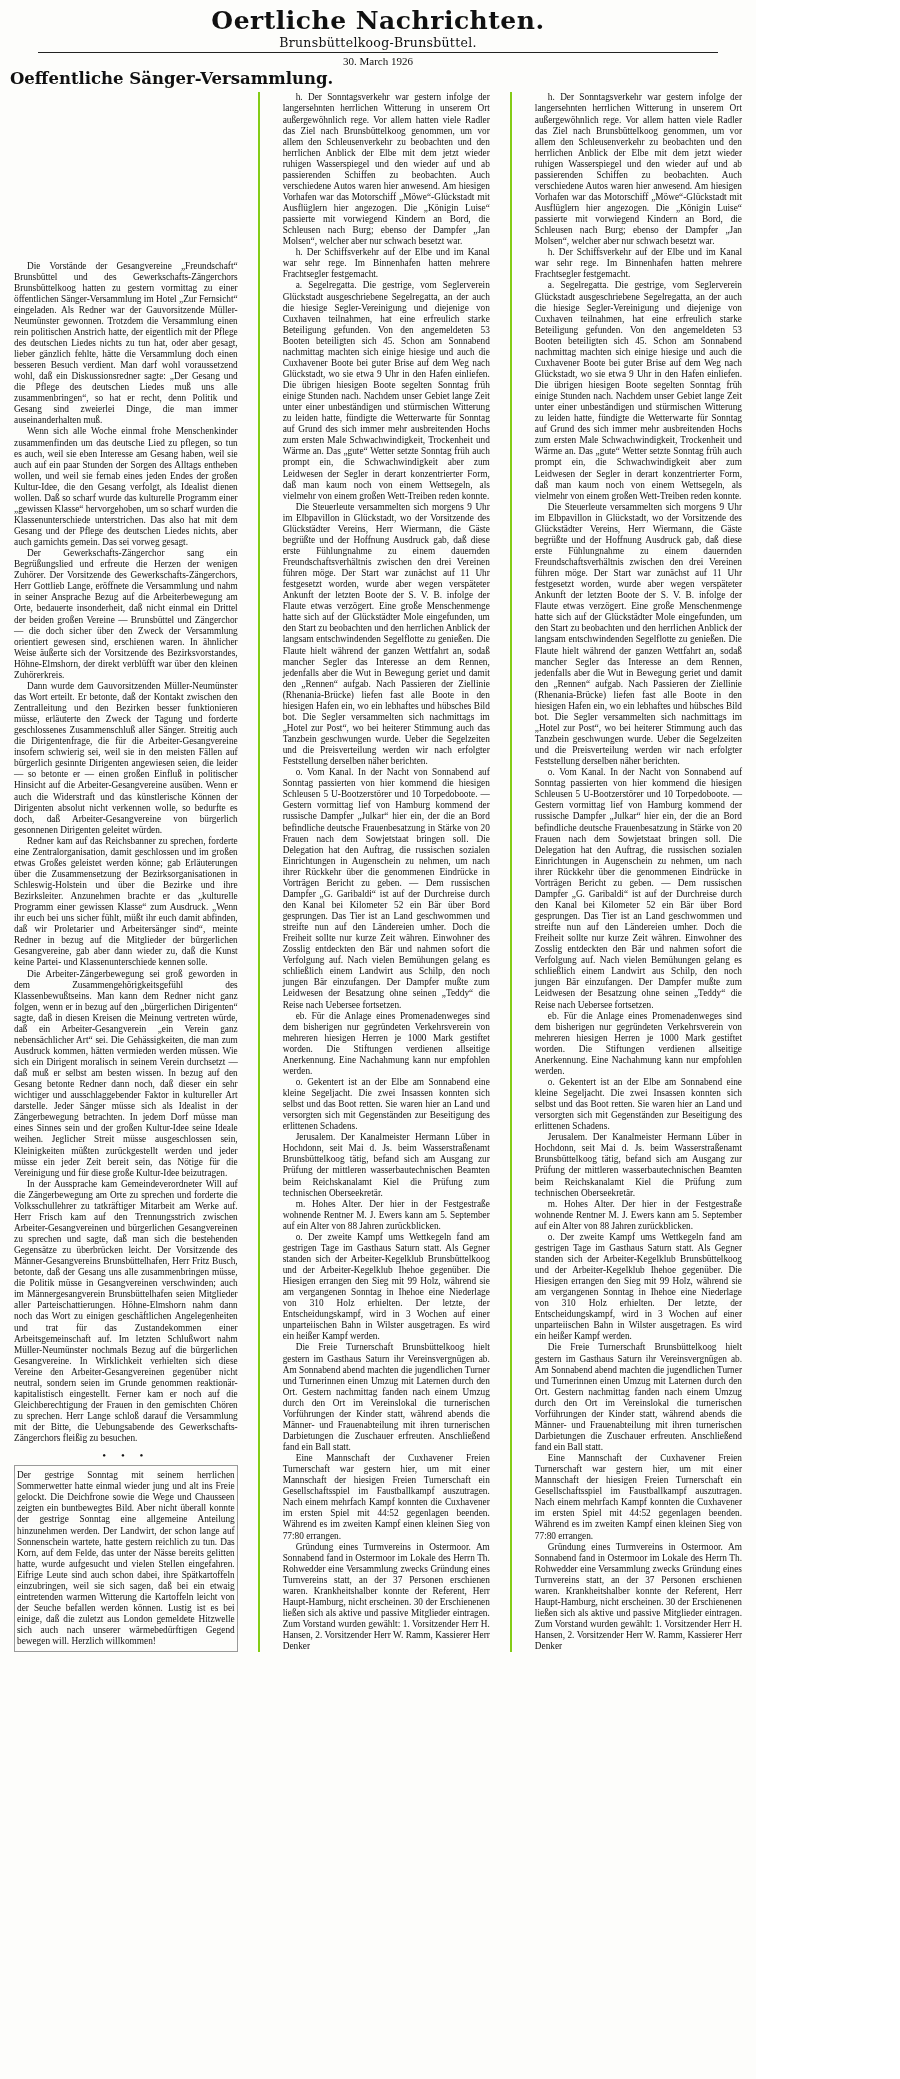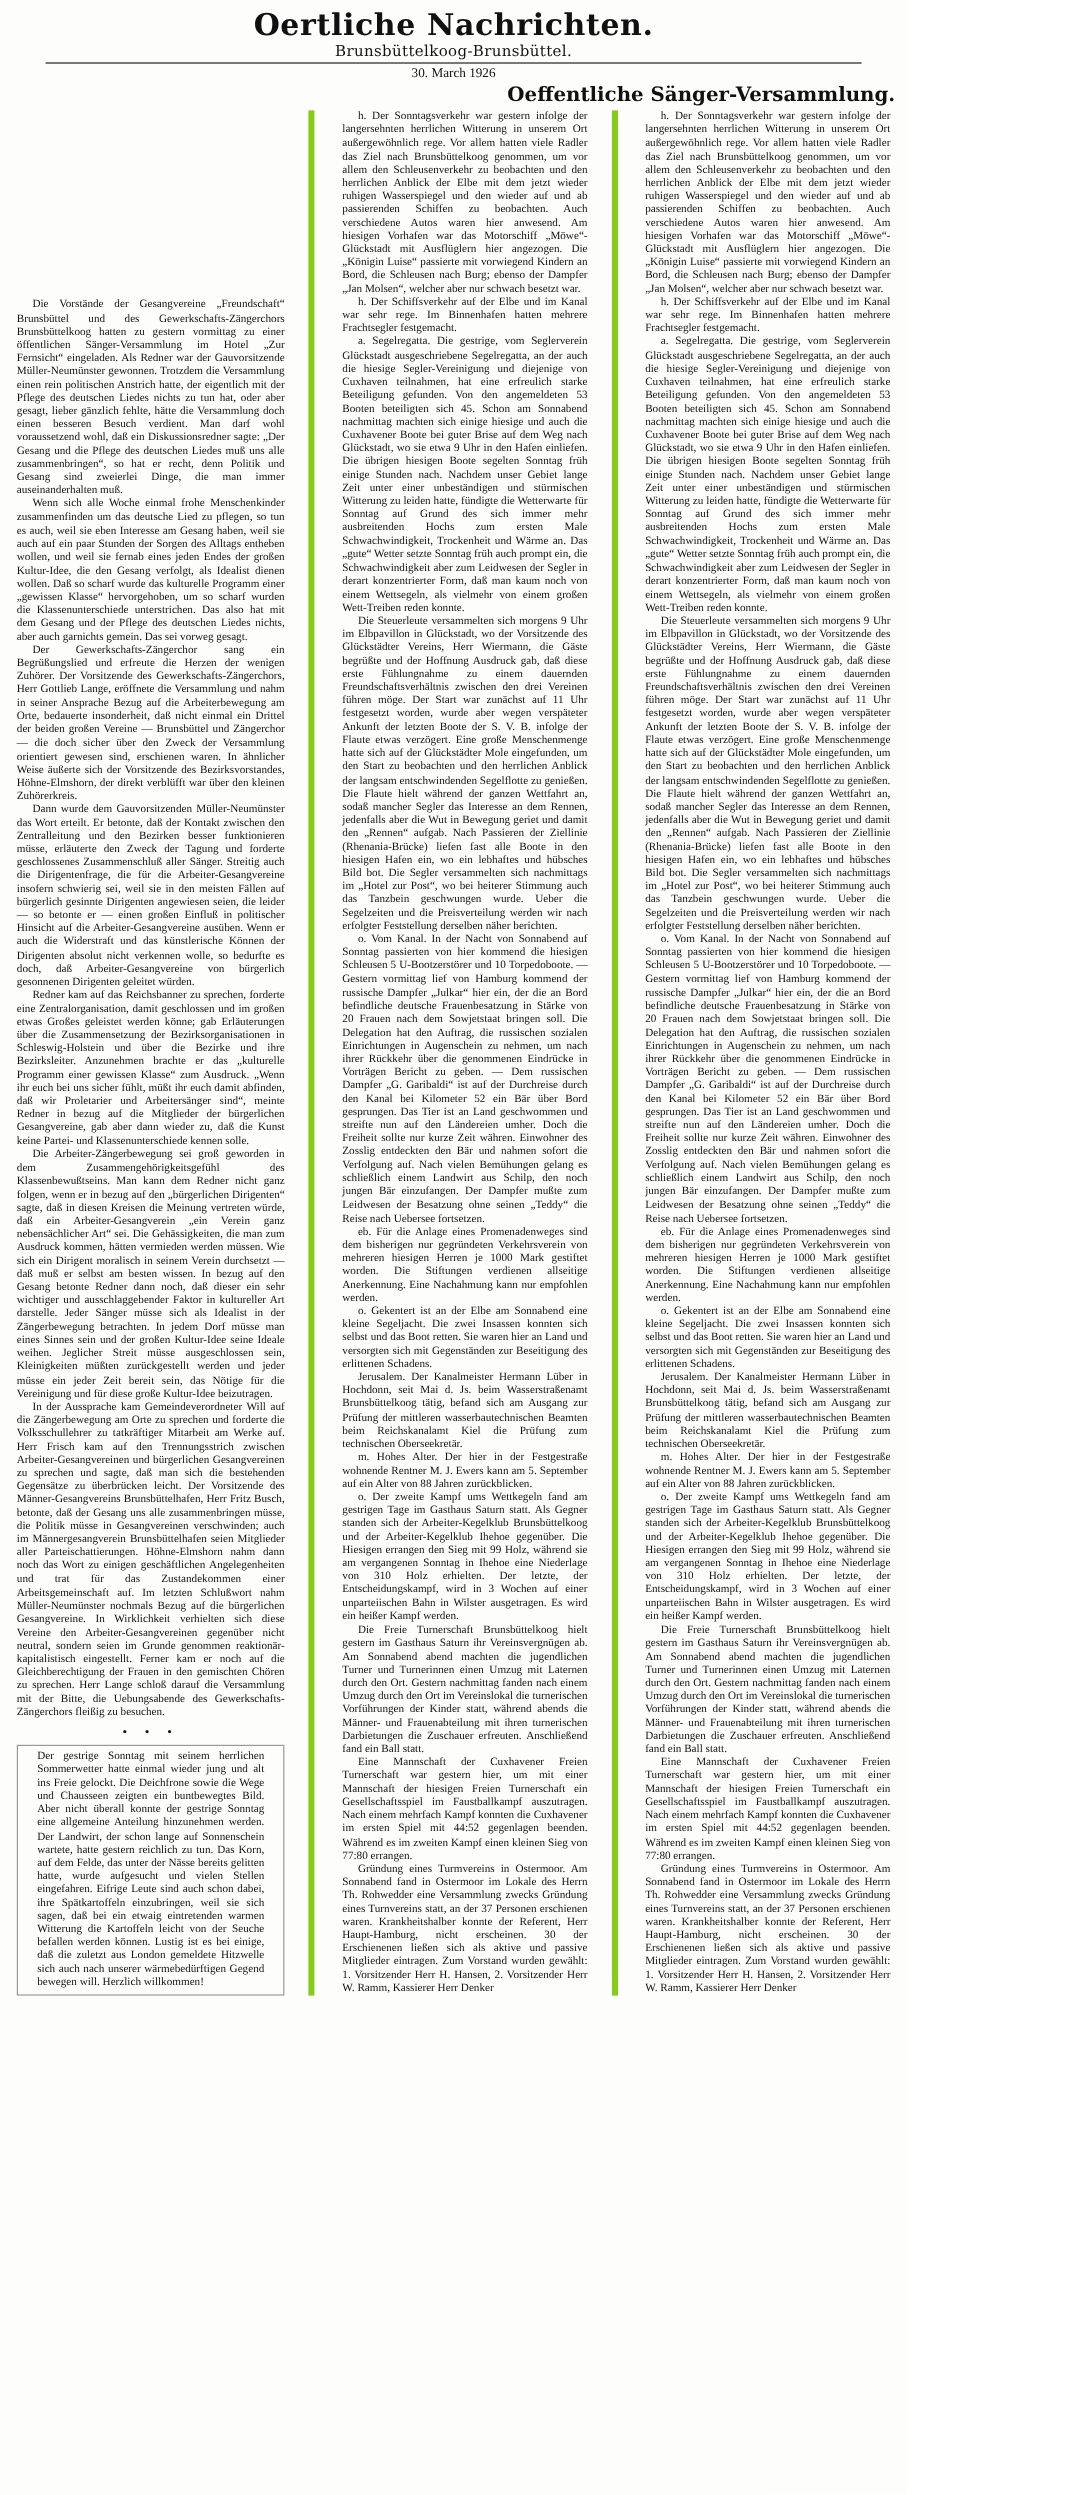--- a/index.html
+++ b/index.html
@@ -45,37 +45,37 @@
   }
   .masthead .paper-date {
     font-size: 11px;
     margin-top: 1px;
     margin-bottom: 2px;
   }
   .headline {
     font-family: "DejaVu Serif", serif;
     font-weight: bold;
     font-size: 16.5px;
-    text-align: right;
+    text-align: left;
     line-height: 1.1;
     margin: 3px 0 4px 0;
   }
   .columns {
     display: flex;
     gap: 16px;
     align-items: flex-end;
     font-family: Liberation Serif, serif;
   }
   .col {
     width: 292px;
     padding: 0 4px;
     box-sizing: border-box;
   }
   .col + .col {
-    border-left: 5px solid #84cc16;
+    border-left: 2px solid #84cc16;
     padding-left: 23px;
   }
   .col p {
     margin: 0;
     font-size: 9.3px;
     line-height: 1.19;
     text-align: justify;
     text-justify: inter-word;
     hyphens: auto;
     text-indent: 1.4em;
@@ -84,21 +84,21 @@
     text-indent: 0;
   }
   .sep {
     text-align: center;
     font-size: 11px;
     letter-spacing: 6px;
     margin: 5px 0 4px 0;
   }
   .boxed {
     border: 1px solid #999;
-    padding: 4px 16px;
+    padding: 4px 2px;
     margin-top: 2px;
   }
 </style>
 </head>
 <body>
 
 <div class="page">
 
   <div class="masthead">
     <div class="paper-title">Oertliche Nachrichten.</div>

